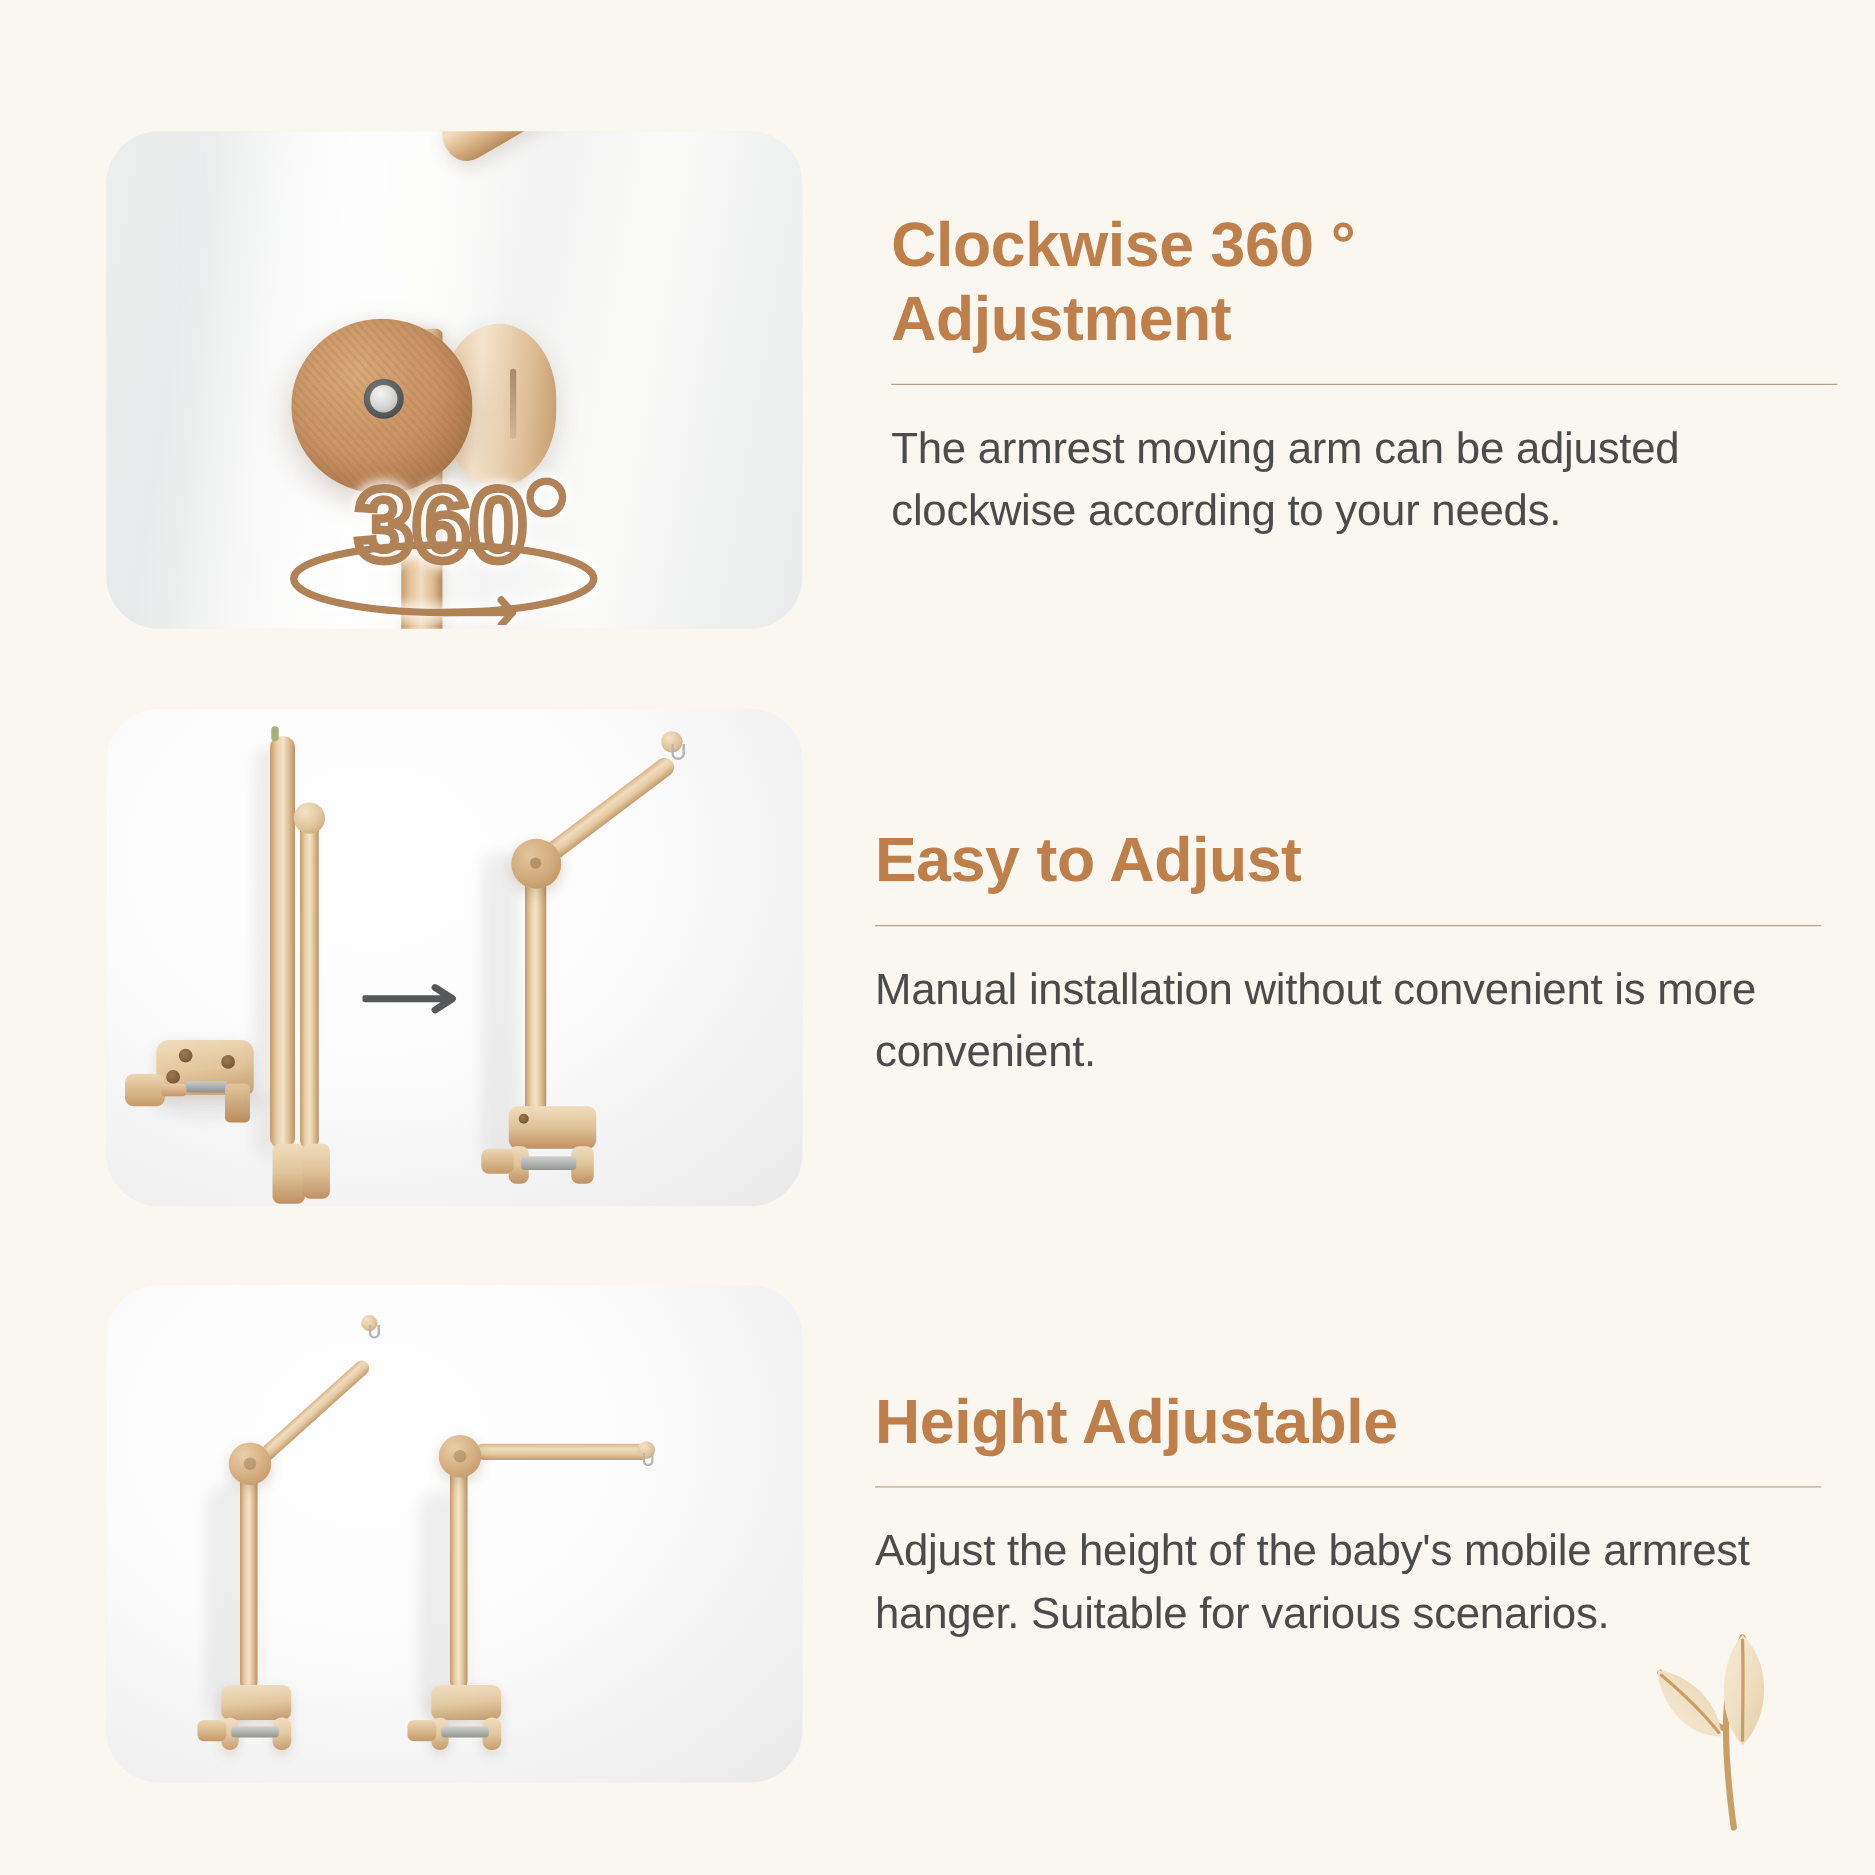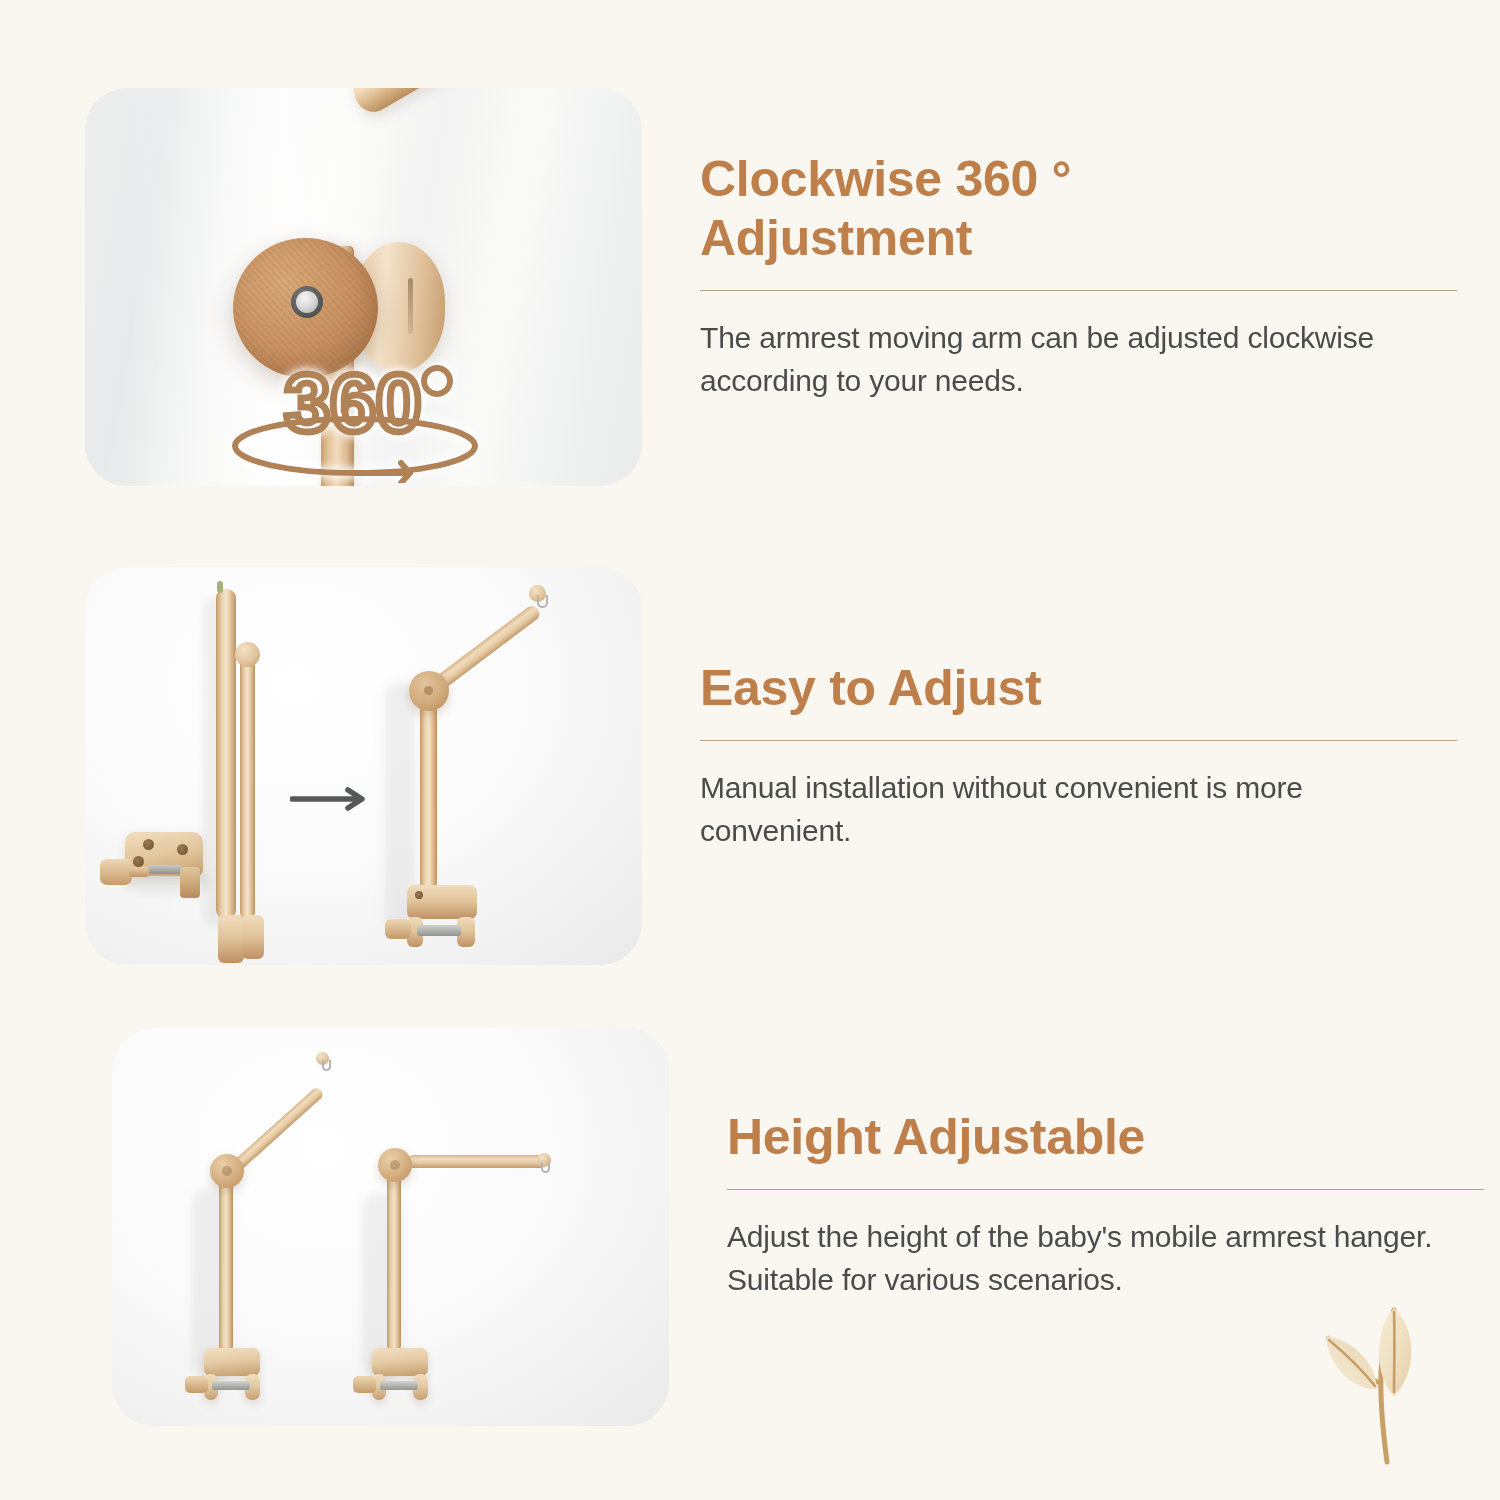--- a/index.html
+++ b/index.html
@@ -48,23 +48,23 @@
 
   
   .rows { position:relative; z-index:3; }
 
   .row {
     position:absolute;
     left:0; width:1500px;
     display:flex;
     align-items:flex-start;
   }
-  .row-1 { top:88px;  height:400px; }
+  .row-1 { top:105px;  height:400px;gap:13px; }
   .row-2 { top:567px;  height:400px; }
-  .row-3 { top:1028px; height:400px;padding-left:27px; }
+  .row-3 { top:1028px; height:400px; }
 
   
   .photo-card {
     position:relative;
     margin-left:85px;
     width:557px; height:398px;
     border-radius:42px;
     overflow:hidden;
     background:#F2F2F0;
     flex:0 0 auto;
@@ -89,21 +89,21 @@
   }
   .title-divider {
     margin-top:22px;
     width:757px;
     height:1px;
     background:#B9A489;
   }
   .feature-desc {
     margin-top:26px;
     color:#4B4B4B;
-    font-size:30px;
+    font-size:35px;
     line-height:1.43;
     letter-spacing:-0.2px;
     max-width:760px;
   }
 
   
   .ph1-bg {
     position:absolute; inset:0;
     background:
       linear-gradient(100deg,

